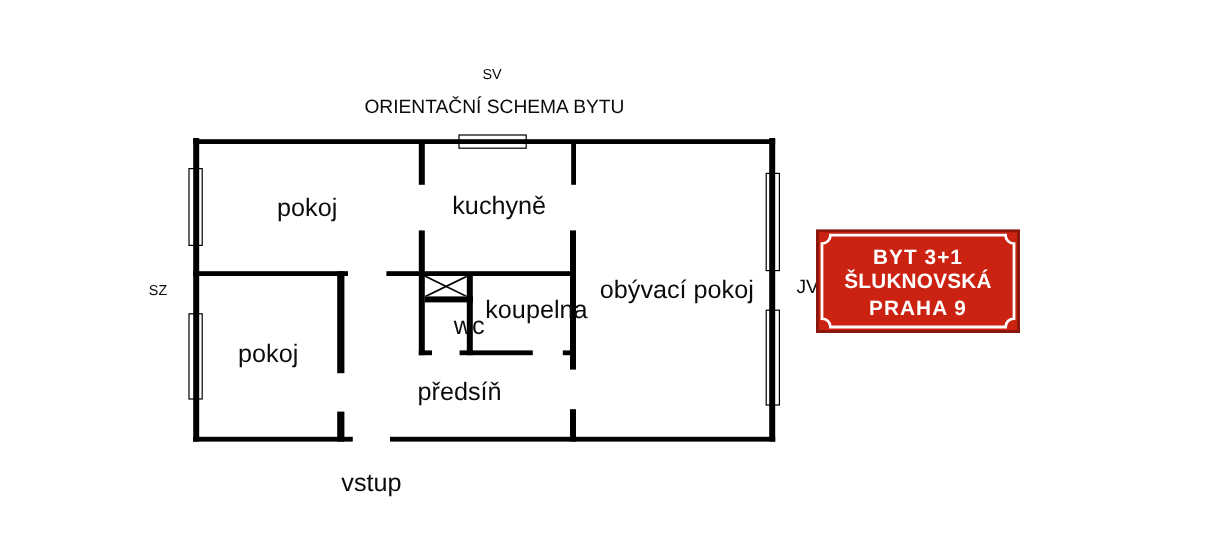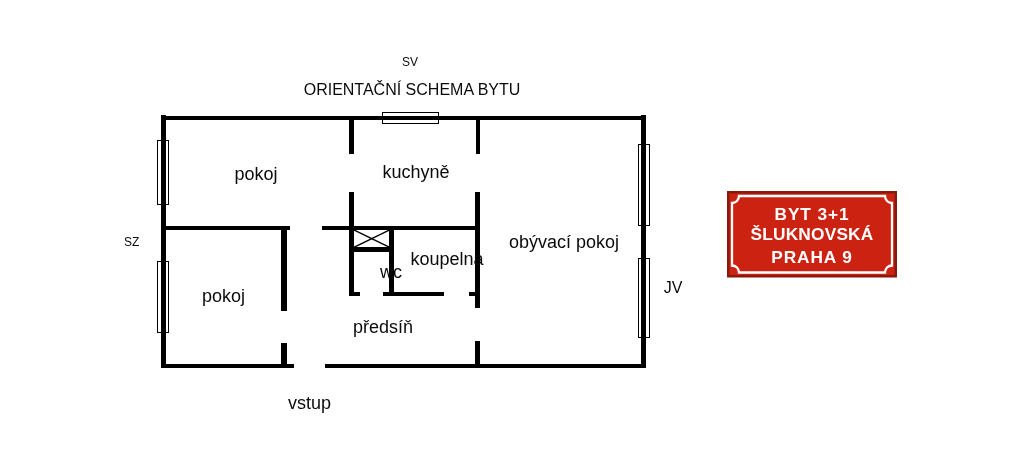--- a/index.html
+++ b/index.html
@@ -1,20 +1,20 @@
 <!DOCTYPE html>
 <html><head>
 <meta charset="utf-8">
 <style>
   html,body{margin:0;padding:0;}
   body{width:1024px;height:461px;background:#ffffff;position:relative;overflow:hidden;
        font-family:"Liberation Sans", sans-serif;}
   .w{position:absolute;background:#000;}
   .win{position:absolute;background:transparent;border:1.3px solid #000;box-sizing:border-box;}
-  .lb{position:absolute;color:#0b0b0b;font-size:18px;white-space:nowrap;transform:translate(-50%,-50%);}
+  .lb{position:absolute;color:#0b0b0b;font-size:21px;white-space:nowrap;transform:translate(-50%,-50%);}
 </style>
 </head>
 <body>
 
 <div class="lb" style="left:410px;top:62px;font-size:12px;">SV</div>
 
 <div class="lb" style="left:412px;top:89.5px;font-size:16px;text-align:center;">ORIENTAČNÍ SCHEMA BYTU</div>
 
 <div class="w" style="left:161px;top:115.5px;width:485px;height:4.4px;"></div>
 
@@ -82,23 +82,23 @@
 <div class="lb" style="left:447px;top:259px;">koupelna</div>
 
 <div class="lb" style="left:391px;top:271.5px;">wc</div>
 
 <div class="lb" style="left:383px;top:326.5px;">předsíň</div>
 
 <div class="lb" style="left:309.5px;top:379px;margin-top:24px;">vstup</div>
 
 <div class="lb" style="left:131.7px;top:242px;font-size:12px;">SZ</div>
 
-<div class="lb" style="left:673px;top:239.5px;font-size:16px;margin-top:48px;">JV</div>
+<div class="lb" style="left:673px;top:239.5px;font-size:16px;">JV</div>
 
-<div style="position:absolute;left:727px;top:191px;width:170px;height:75px;">
+<div style="position:absolute;left:680px;top:191px;width:170px;height:75px;">
   <svg width="170" height="86.5" viewBox="0 0 170 86.5">
     <rect x="0" y="0" width="170" height="86.5" fill="#8b170d"></rect>
     <rect x="2.5" y="2.5" width="165" height="81.5" fill="#cb2212"></rect>
     <path d="M 12,5 L 158,5 A 7,7 0 0 0 165,12 L 165,74.5 A 7,7 0 0 0 158,81.5 L 12,81.5 A 7,7 0 0 0 5,74.5 L 5,12 A 7,7 0 0 0 12,5 Z" fill="none" stroke="#fff" stroke-width="2.3"></path>
     <text x="85" y="28.9" fill="#fff" font-size="17.3px" font-weight="bold" text-anchor="middle" letter-spacing="0.9" font-family="Liberation Sans, sans-serif">BYT 3+1</text>
     <text x="85" y="48.9" fill="#fff" font-size="17.3px" font-weight="bold" text-anchor="middle" letter-spacing="0.2" font-family="Liberation Sans, sans-serif">ŠLUKNOVSKÁ</text>
     <text x="85" y="71.9" fill="#fff" font-size="17.3px" font-weight="bold" text-anchor="middle" letter-spacing="0.9" font-family="Liberation Sans, sans-serif">PRAHA 9</text>
   </svg>
 </div>
 

